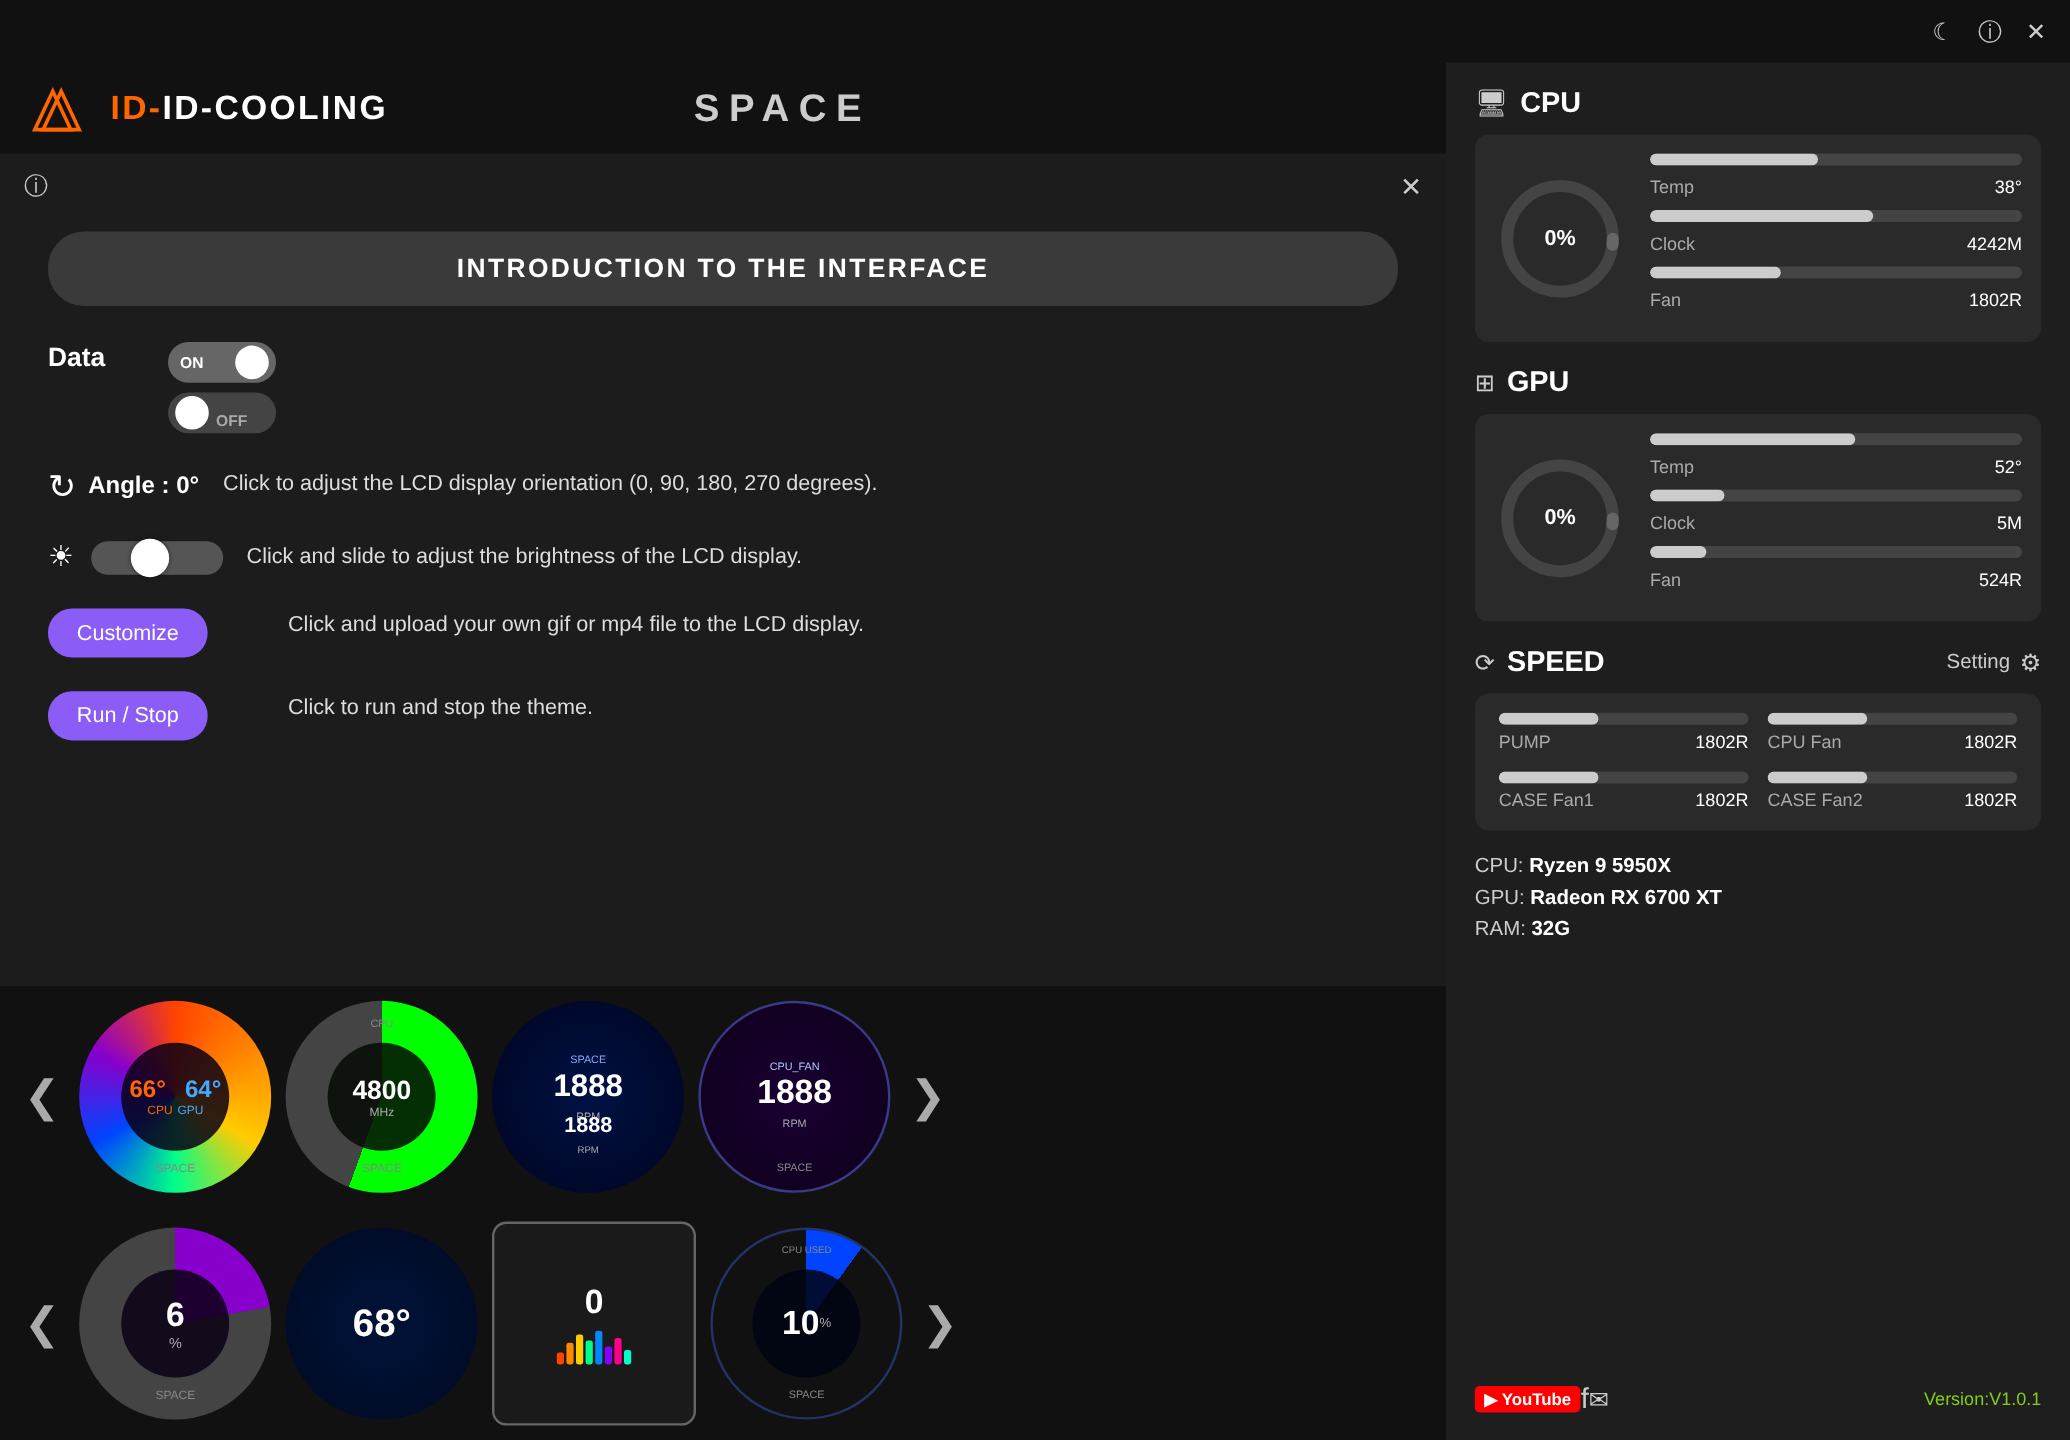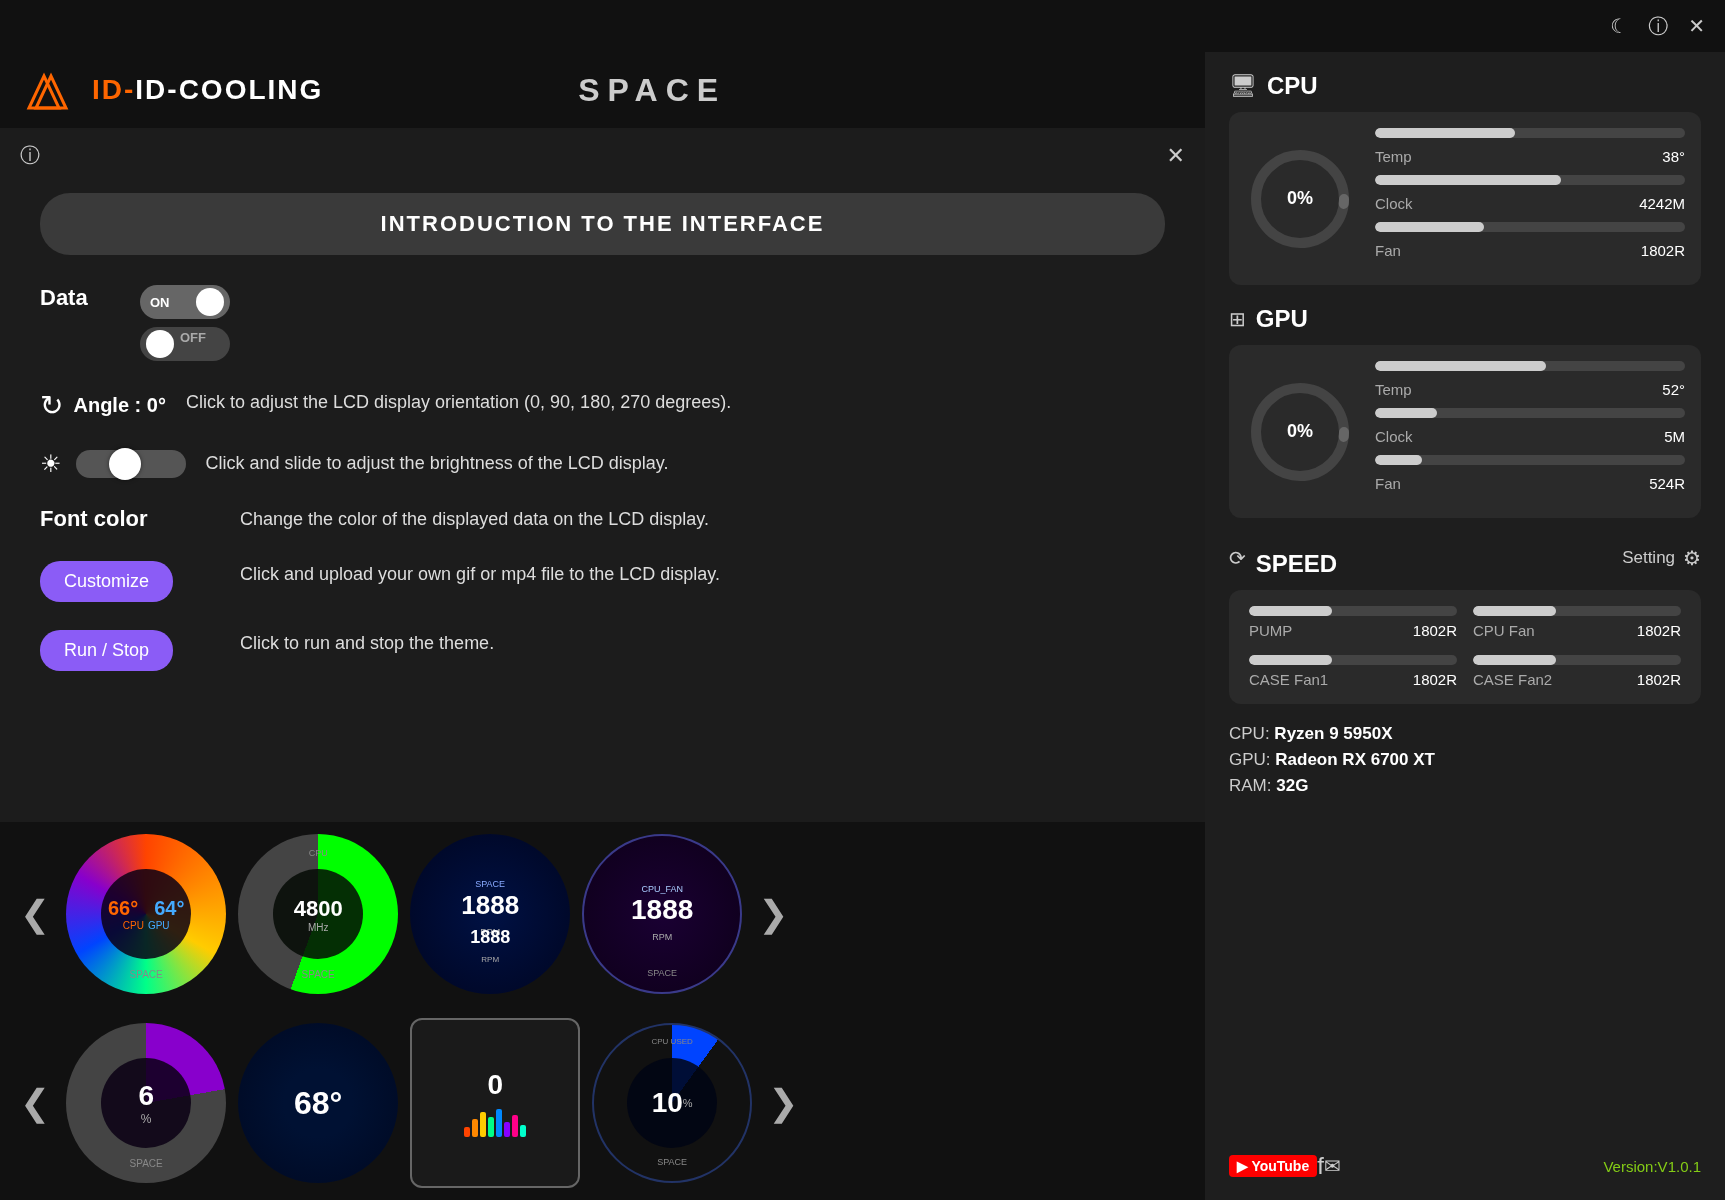--- a/index.html
+++ b/index.html
@@ -478,21 +478,21 @@
           <span class="intro-banner-text">INTRODUCTION TO THE INTERFACE</span>
         </div>
 
         <div class="feature-row">
           <div class="data-section-label">Data</div>
           <div class="toggle-group">
             <div class="toggle-on" style="background:#666; display:flex; align-items:center; border-radius:20px; padding:3px 6px; width:90px; gap:6px;">
               <span style="color:white; font-size:13px; font-weight:bold; padding-left:4px;">ON</span>
               <div style="width:28px;height:28px;background:white;border-radius:50%;margin-left:auto;"></div>
             </div>
-            <div class="toggle-off" style="background:#444; display:flex; align-items:flex-start; border-radius:20px; padding:3px 6px; width:90px; gap:6px;">
+            <div class="toggle-off" style="background:#444; display:flex; align-items:flex-end; border-radius:20px; padding:3px 6px; width:90px; gap:6px;">
               <div style="width:28px;height:28px;background:white;border-radius:50%;"></div>
               <span style="color:#aaa; font-size:13px; font-weight:bold;">OFF</span>
             </div>
           </div>
         </div>
 
         <div class="feature-row">
           <div class="angle-control">
             <span style="color:white;font-size:28px;">↻</span>
             <span style="color:white;font-size:20px;font-weight:600;text-align:center;">Angle : 0°</span>
@@ -503,26 +503,20 @@
         <div class="feature-row">
           <div class="brightness-control">
             <span style="color:white;font-size:24px;">☀</span>
             <div class="brightness-slider">
               <div class="brightness-knob"></div>
             </div>
           </div>
           <div class="feature-description">Click and slide to adjust the brightness of the LCD display.</div>
         </div>
 
-        <div class="feature-row">
-          <div style="min-width:180px; display:flex; align-items:center;">
-            <span style="color:white;font-size:22px;font-weight:600;">Font color</span>
-          </div>
-          <div class="feature-description">Change the color of the displayed data on the LCD display.</div>
-        </div>
 
         <div class="feature-row">
           <div style="min-width:180px; display:flex; align-items:center;">
             <button class="dark-button">Customize</button>
           </div>
           <div class="feature-description">Click and upload your own gif or mp4 file to the LCD display.</div>
         </div>
 
         <div class="feature-row">
           <div style="min-width:180px; display:flex; align-items:center;">
@@ -718,21 +712,21 @@
         <div class="stat-row">
           <span class="stat-label">Fan</span>
           <span class="stat-value">524R</span>
         </div>
       </div>
     </div>
 
     <div class="speed-header">
       <div style="display:flex;align-items:center;gap:10px;">
         <span style="color:#ccc;font-size:20px;">⟳</span>
-        <span style="color:white;font-size:24px;font-weight:bold;margin-top:12px;">SPEED</span>
+        <span style="color:white;font-size:24px;font-weight:bold;">SPEED</span>
       </div>
       <div style="display:flex;align-items:center;gap:8px;">
         <span style="color:#ccc;font-size:17px;">Setting</span>
         <span style="color:#ccc;font-size:20px;">⚙</span>
       </div>
     </div>
     <div class="speed-card">
       <div class="speed-grid">
         <div class="speed-item">
           <div class="speed-bar-container">

